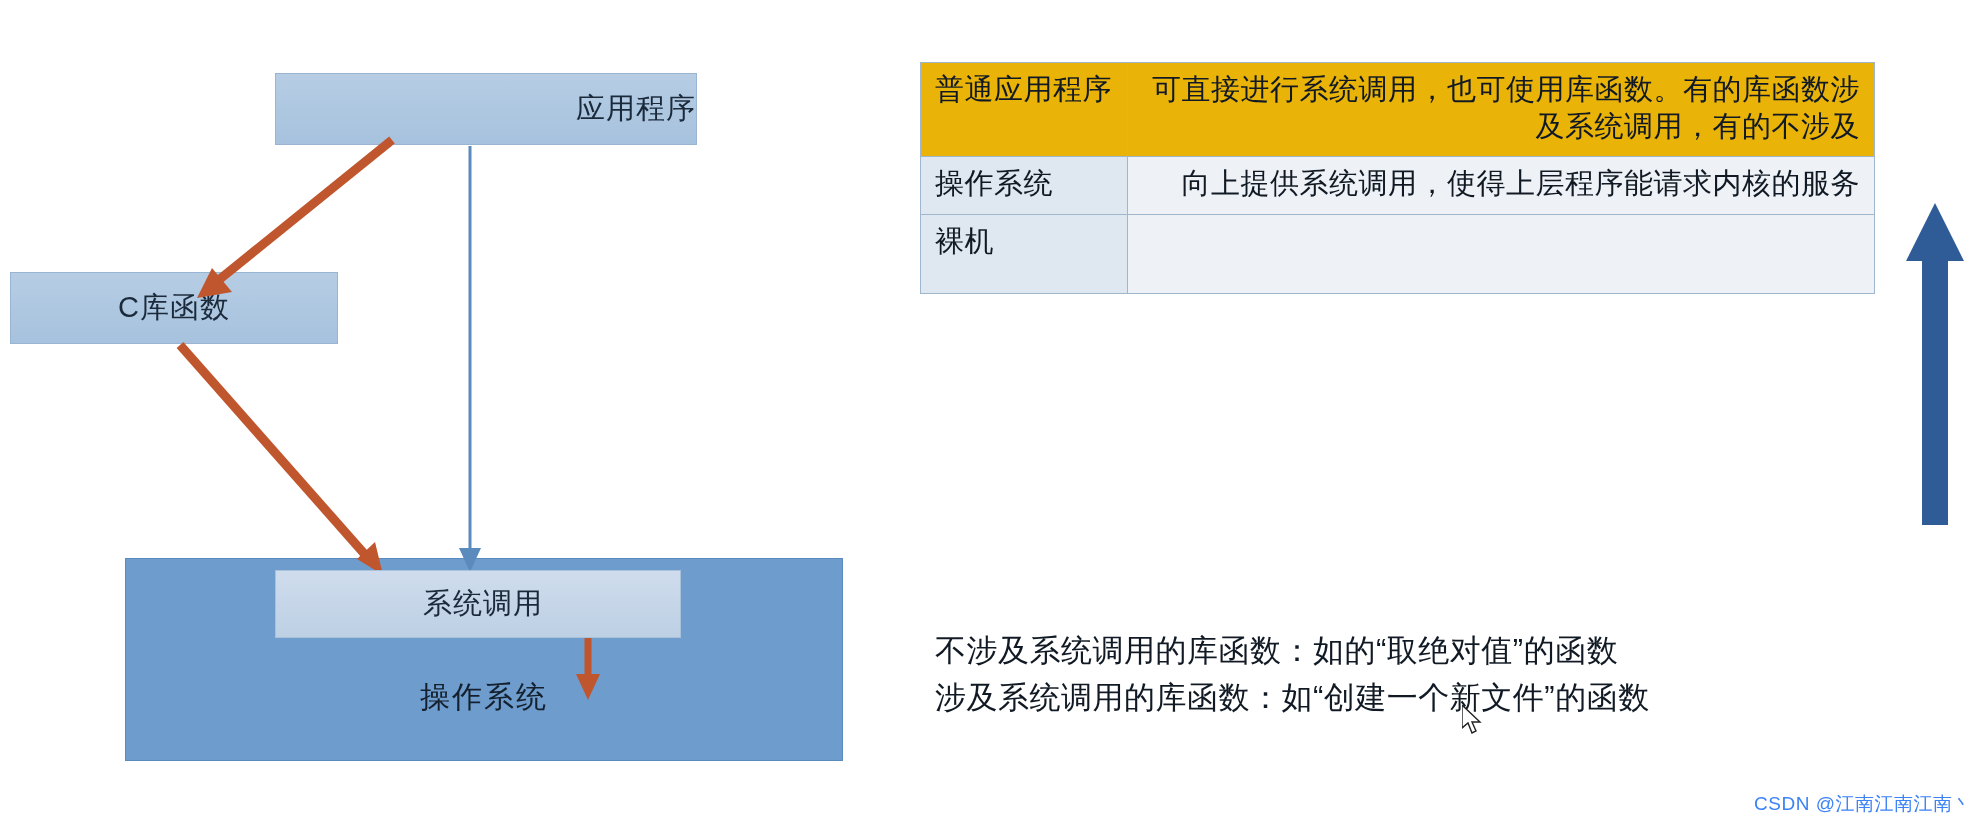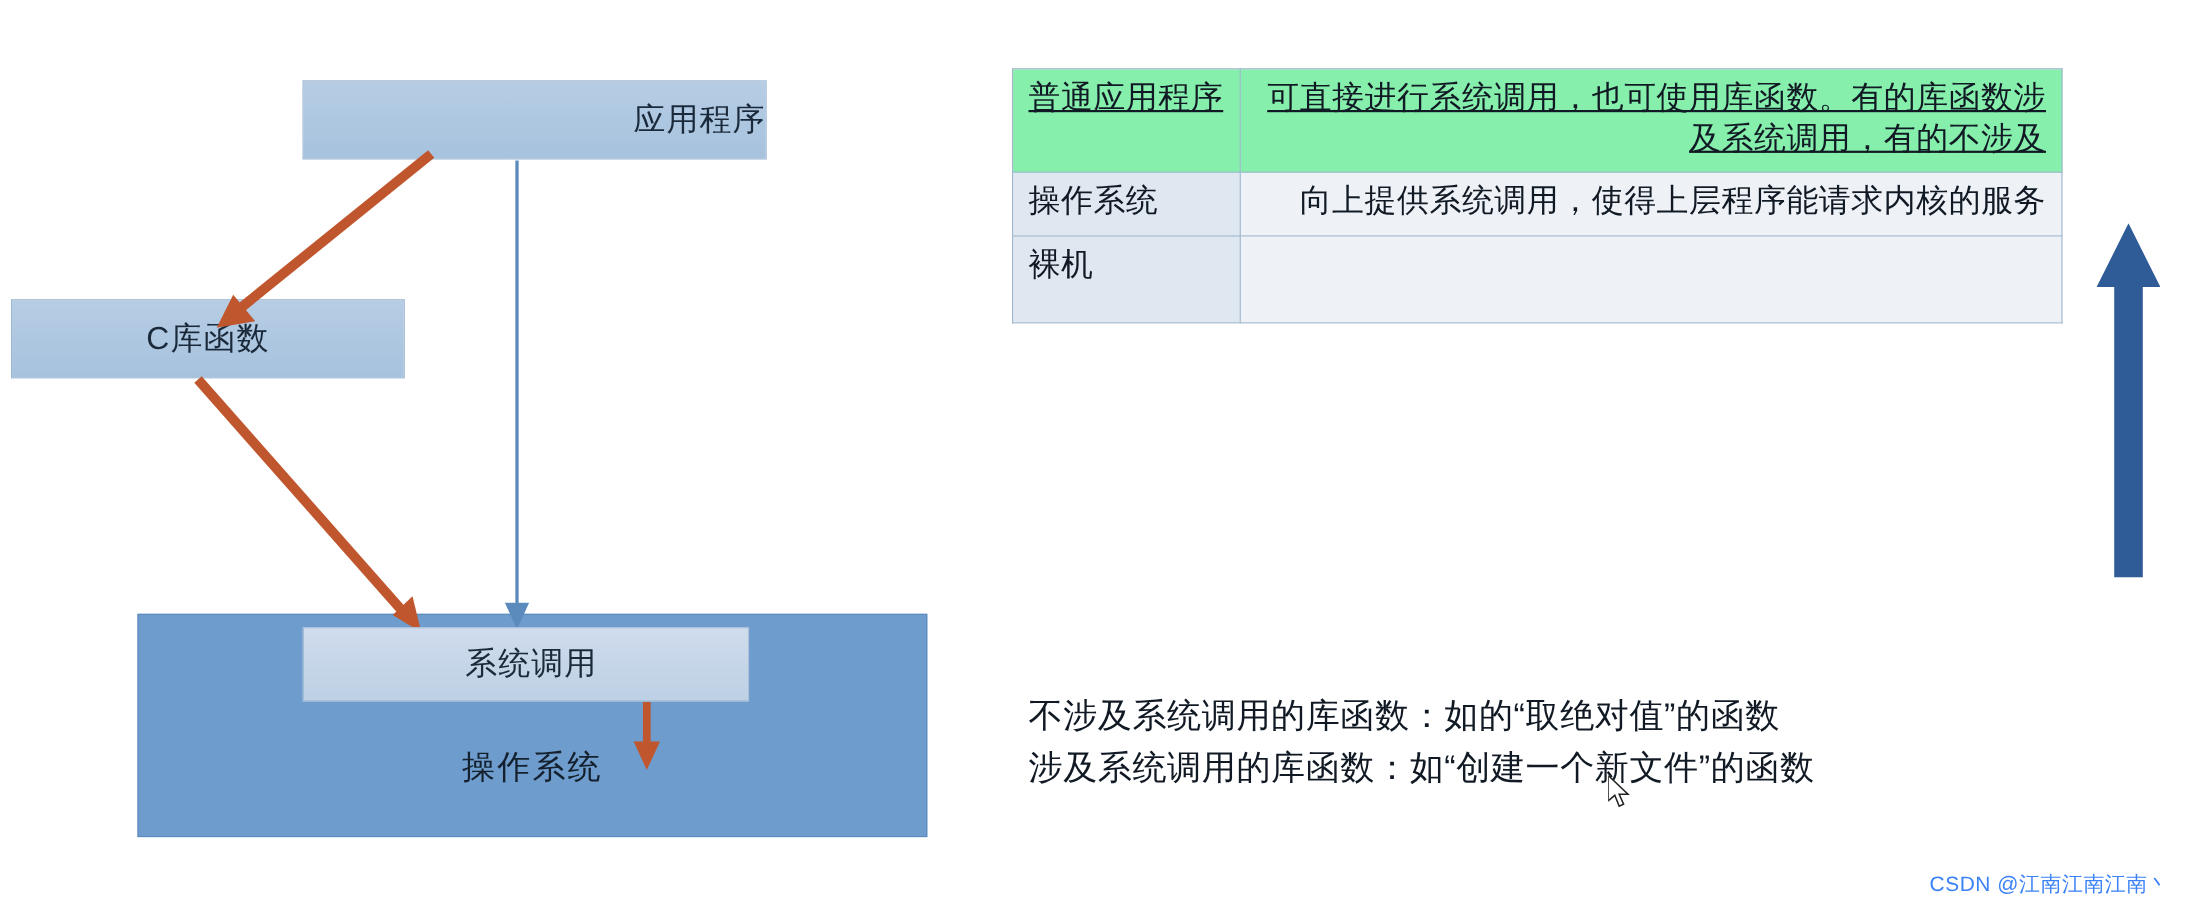--- a/index.html
+++ b/index.html
@@ -38,21 +38,21 @@
     top: 73px;
     width: 422px;
     height: 72px;
     background: linear-gradient(to bottom, #b6cde4 0%, #a7c2de 100%);
     border: 1px solid #9ab5d2;
     justify-content: flex-end;
   }
   #box-clib {
     left: 10px;
     top: 272px;
-    width: 358px;
+    width: 328px;
     height: 72px;
     background: linear-gradient(to bottom, #b6cde4 0%, #a7c2de 100%);
     border: 1px solid #9ab5d2;
   }
   #box-os {
     left: 125px;
     top: 558px;
     width: 718px;
     height: 203px;
     background: #6e9ccc;
@@ -112,22 +112,21 @@
   }
   td.layer-name {
     width: 178px;
     background: #dfe7f0;
   }
   td.layer-desc {
     background: #eef2f7;
     text-align: right;
   }
   tr.row-top td {
-    background: #86efac;
-    text-decoration: underline;
+    background: #eab308;
   }
   tr.row-bare td.layer-desc {
     height: 58px;
   }
 
   
   #up-arrow {
     position: absolute;
     left: 1906px;
     top: 203px;

